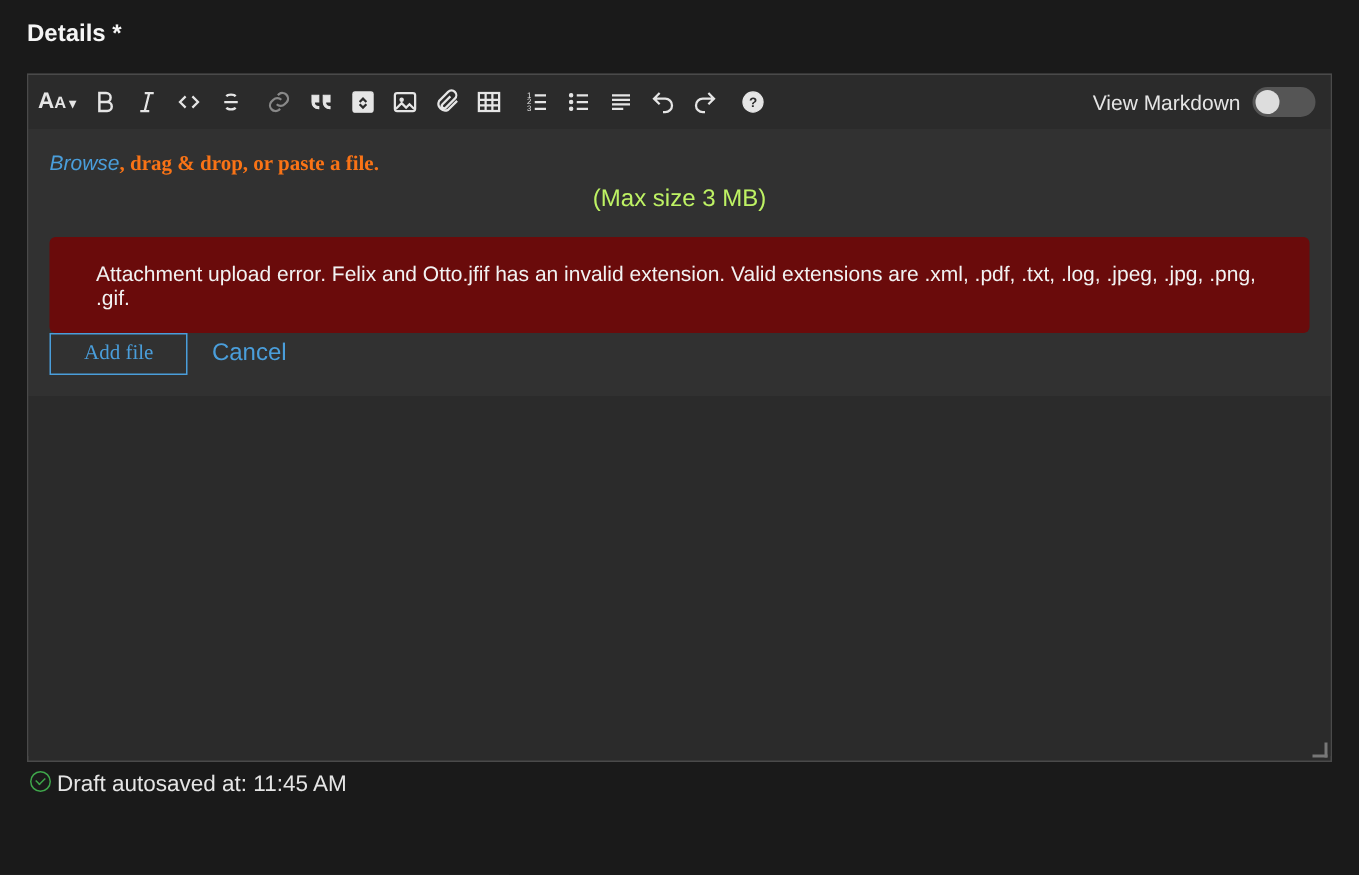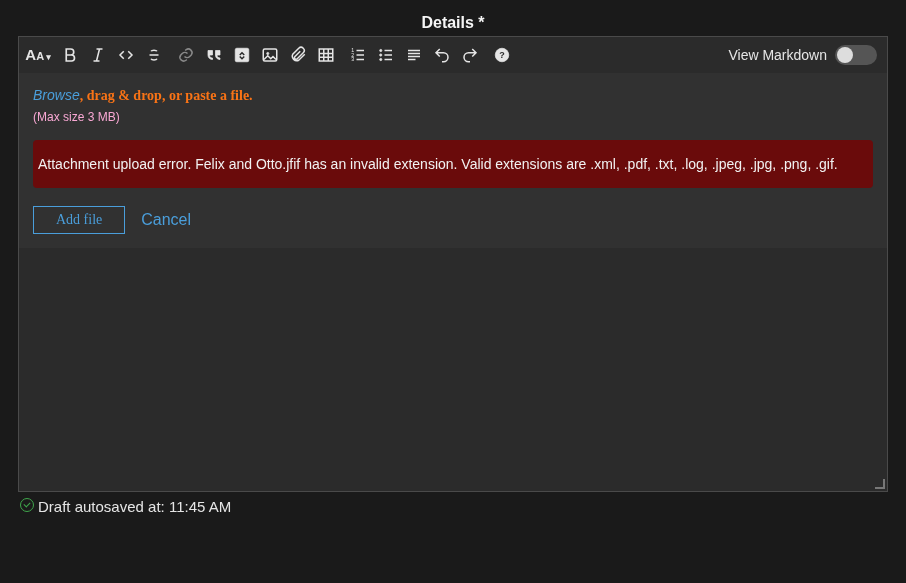--- a/index.html
+++ b/index.html
@@ -10,23 +10,22 @@
     font-family: "Segoe UI", Arial, sans-serif;
     font-size: 14px;
     width: 906px;
     height: 583px;
     overflow: hidden;
   }
   .wrap { padding: 14px 18px 0 18px; }
   .heading {
     font-weight: 600;
     font-size: 16px;
-    margin-bottom: 4px;
+    margin-bottom: 17px;
     color: #f5f5f5;
-    text-align: center;
   }
   .subheading {
     font-size: 14px;
     color: #e0e0e0;
     margin-bottom: 14px;
   }
   .editor {
     border: 1px solid #4a4a4a;
     background: #2b2b2b;
     position: relative;
@@ -60,28 +59,27 @@
     background: #ddd;
     position: absolute; left: 2px; top: 2px;
   }
   .dropzone-wrap {
     padding: 14px;
     background: #313131;
   }
   .dz-line { margin-bottom: 6px; font-size: 14px; }
   .dz-link { color: #4a9edb; cursor: pointer; font-style: italic; }
   .dz-rest { font-weight: 600; color: #f97316; font-family: Liberation Serif, serif; }
-  .dz-max { font-size: 12px; color: #f9a8d4; margin-bottom: 16px; }
+  .dz-max { font-size: 16px; color: #bef264; margin-bottom: 16px; text-align: center; }
   .error-box {
     background: #6a0b0b;
     color: #f2f2f2;
-    padding: 16px 5px;
+    padding: 16px 31px;
     border-radius: 4px;
     font-size: 14px;
-    margin-bottom: 18px;
   }
   .dz-actions { display: flex; align-items: center; gap: 16px; }
   .btn-add {
     border: 1px solid #4a9edb;
     color: #4a9edb;
     background: transparent;
     padding: 5px 22px;
     font-size: 14px;
     cursor: pointer;
     font-family: Liberation Serif, serif;

